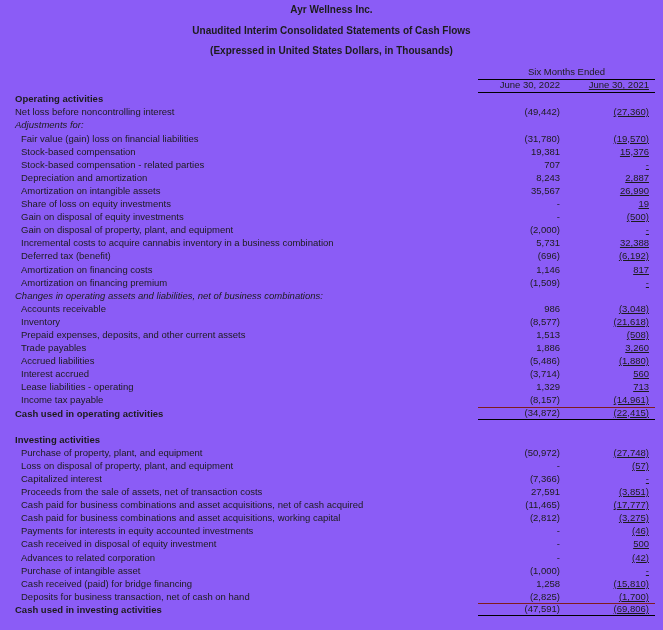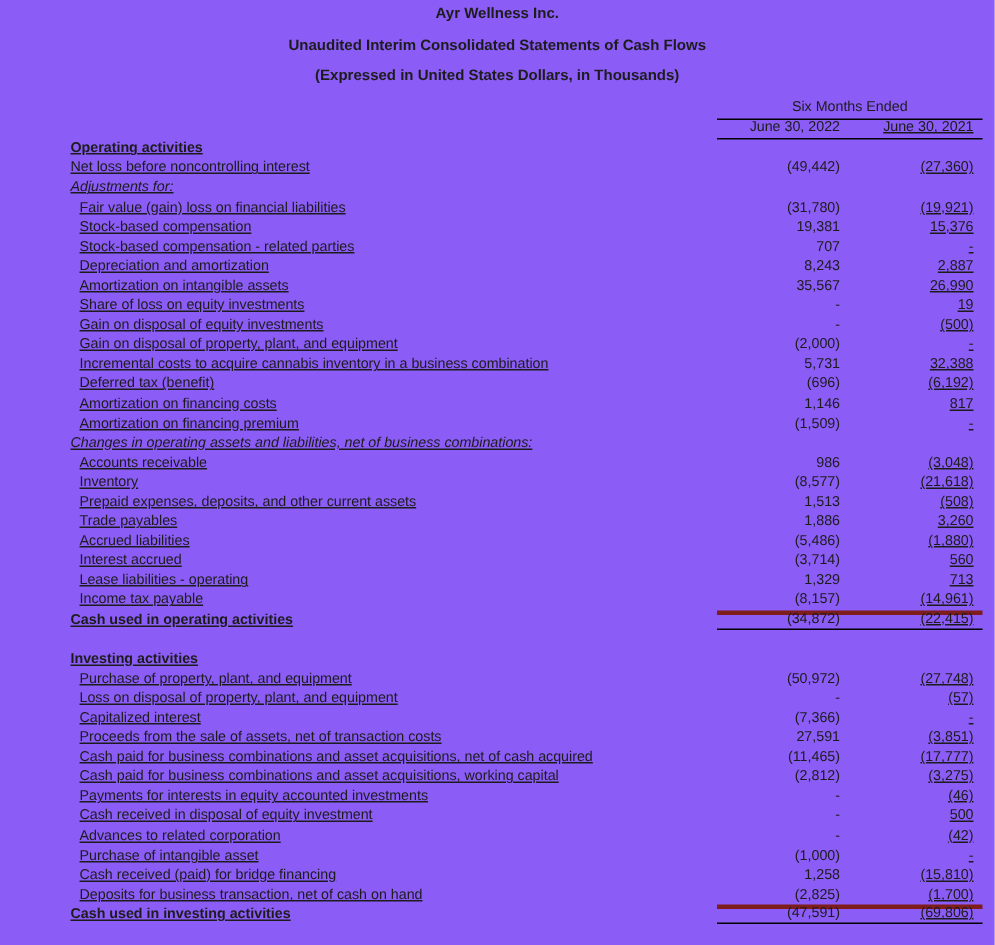--- a/index.html
+++ b/index.html
@@ -11,48 +11,48 @@
     overflow: hidden;
   }
   .page { width: 663px; height: 630px; background: #8b5cf6; }
 
   .doc-header { text-align: center; padding-top: 5px; }
   .doc-header div {
     font-size: 10px; font-weight: bold; line-height: 10px;
     margin-bottom: 10.5px;
   }
 
-  .fin-table { margin-top: 2px; padding-left: 32px; }
+  .fin-table { margin-top: 2px; }
 
   .row {
     display: flex; align-items: flex-end;
     height: 13.1px; line-height: 12.5px;
     font-size: 9.5px;
   }
   .row .label {
-    flex: 1; padding-left: 15px; white-space: nowrap; overflow: hidden; text-decoration: underline;
+    flex: 1; padding-left: 15px; white-space: nowrap; overflow: hidden;
   }
   .row .vals {
     width: 177px; margin-right: 8px;
     display: flex; align-items: flex-end; height: 100%;
   }
   .vals .v1 { width: 82px; text-align: right; white-space: nowrap; }
   .vals .v2 { flex: 1; text-align: right; padding-right: 6px; white-space: nowrap; text-decoration: underline; }
 
   
   .header-row1 .vals { justify-content: center; border-bottom: 1px solid #000; }
   .header-row1 .vals .period { width: 100%; text-align: center; }
   .header-row2 .vals { border-bottom: 1px solid #000; }
 
   
   .r-section .label { font-weight: bold; }
   .r-italic .label { font-style: italic; }
   .r-subitem .label { padding-left: 21px; }
   .r-total .label { font-weight: bold; }
-  .r-total .vals { border-top: 3px solid #7f1d1d; border-bottom: 1px solid #000; }
+  .r-total .vals { border-top: 1px solid #7f1d1d; border-bottom: 1px solid #000; }
   .r-spacer { height: 13.1px; }
 </style>
 </head>
 <body>
 
 <div class="page">
 
   <div class="doc-header">
     <div>Ayr Wellness Inc.</div>
     <div>Unaudited Interim Consolidated Statements of Cash Flows</div>
@@ -92,21 +92,21 @@
           <div class="label">Adjustments for:</div>
           <div class="vals">
             <span class="v1"></span>
             <span class="v2"></span>
           </div>
         </div>
         <div class="row r-subitem">
           <div class="label">Fair value (gain) loss on financial liabilities</div>
           <div class="vals">
             <span class="v1">(31,780)</span>
-            <span class="v2">(19,921)</span>
+            <span class="v2">(19,570)</span>
           </div>
         </div>
         <div class="row r-subitem">
           <div class="label">Stock-based compensation</div>
           <div class="vals">
             <span class="v1">19,381</span>
             <span class="v2">15,376</span>
           </div>
         </div>
         <div class="row r-subitem">

